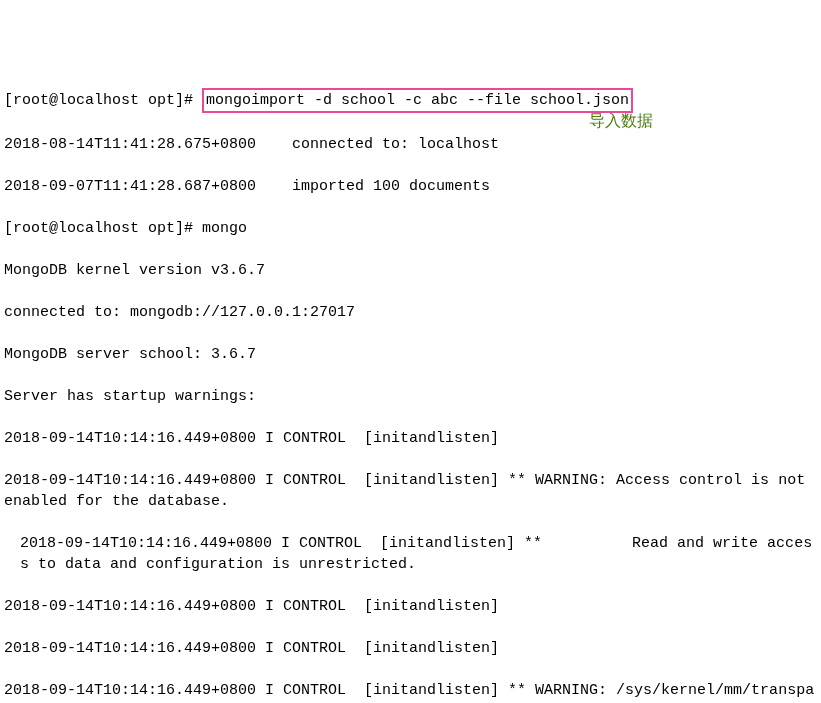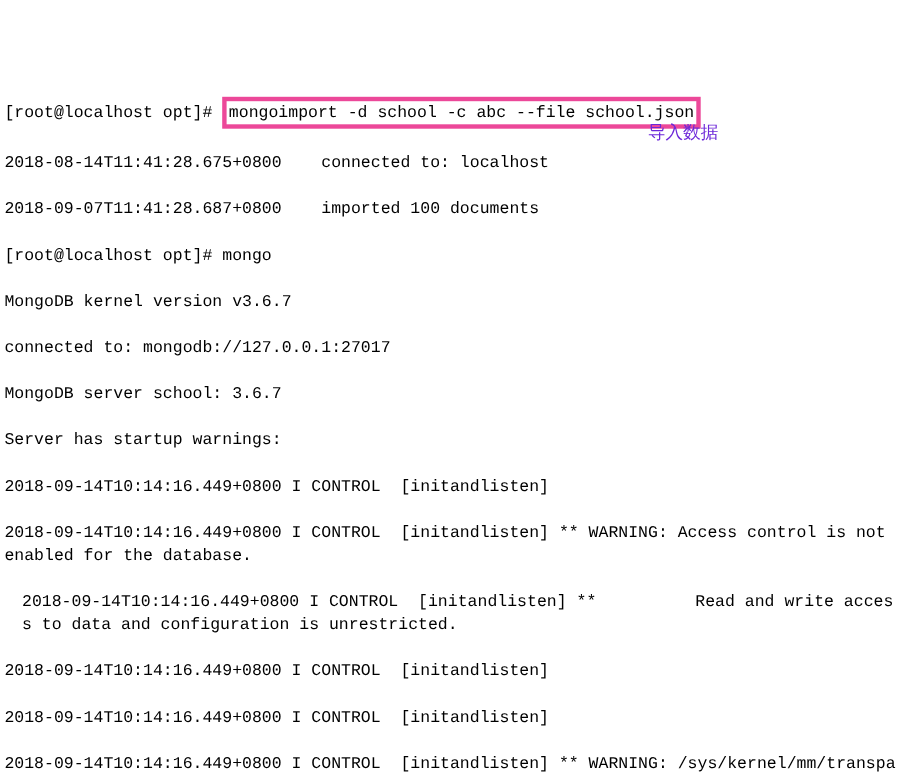--- a/index.html
+++ b/index.html
@@ -13,27 +13,27 @@
     white-space: pre;
     width: 821px;
     box-sizing: border-box;
     overflow: hidden;
   }
   .line {
     display: block;
     white-space: pre;
   }
   .box-red {
-    border: 4px solid #ec4899;
+    border: 2px solid #ec4899;
     display: inline-block;
     padding: 0 2px;
     box-sizing: border-box;
   }
   .ann-red {
-    color: #6d28d9;
+    color: #4d7c0f;
     position: absolute;
     font-family: "SimSun", "NSimSun", serif;
     font-size: 16px;
   }
   .rel {
     position: relative;
     display: block;
   }
 </style>
 </head>

